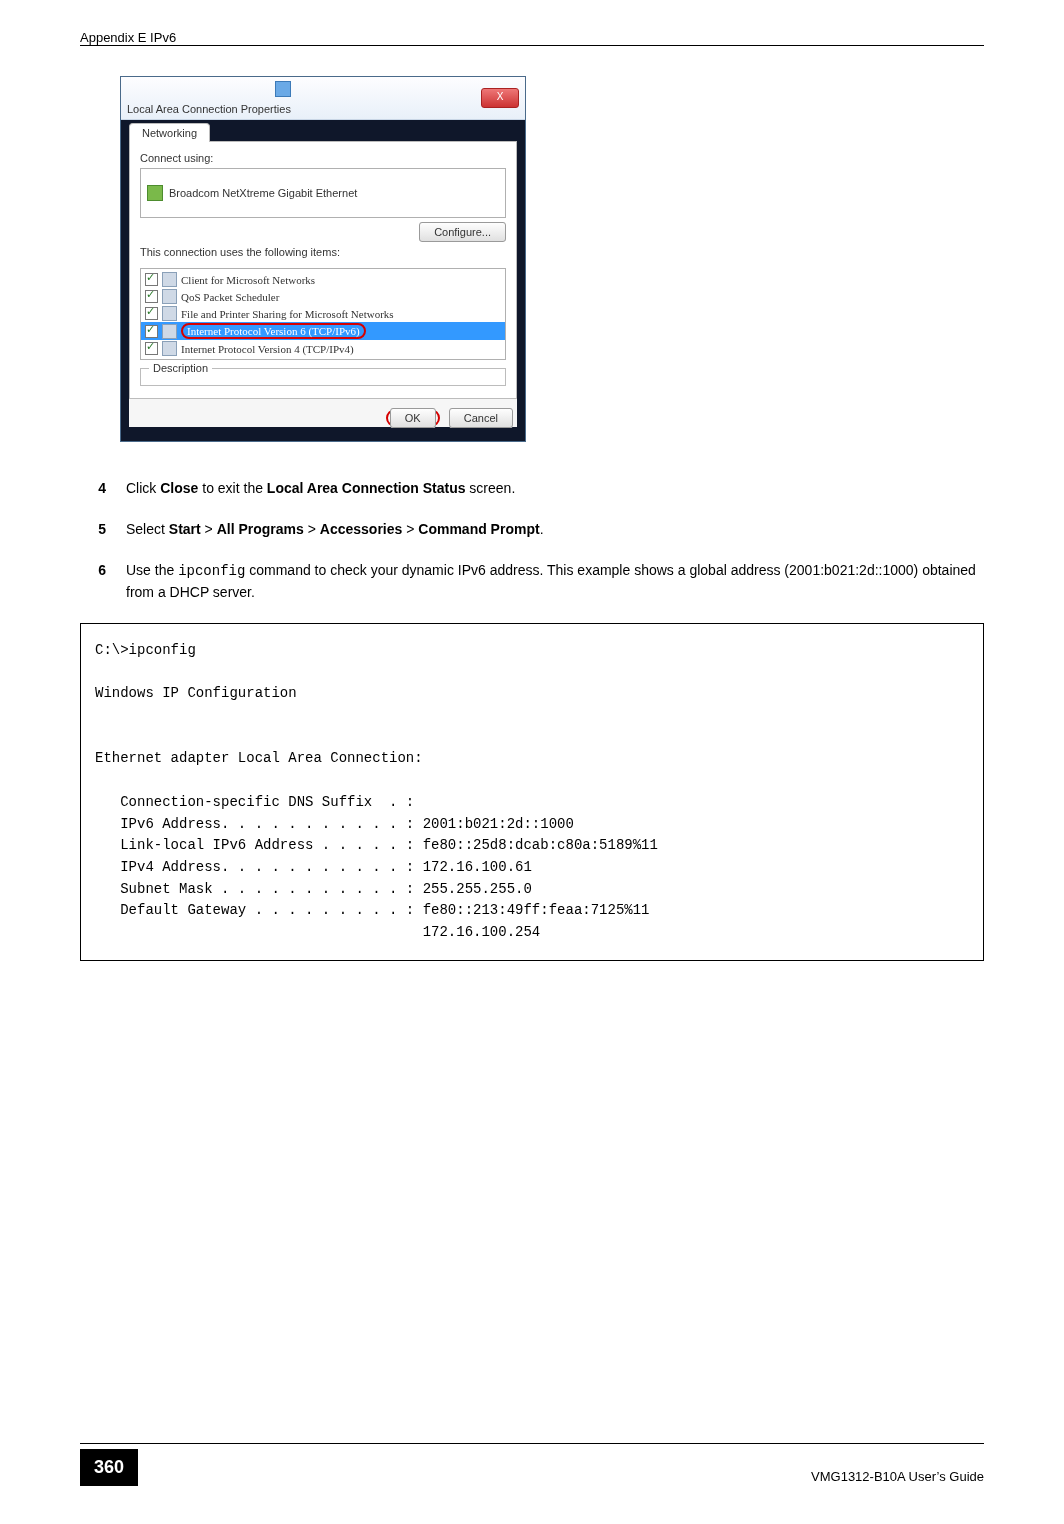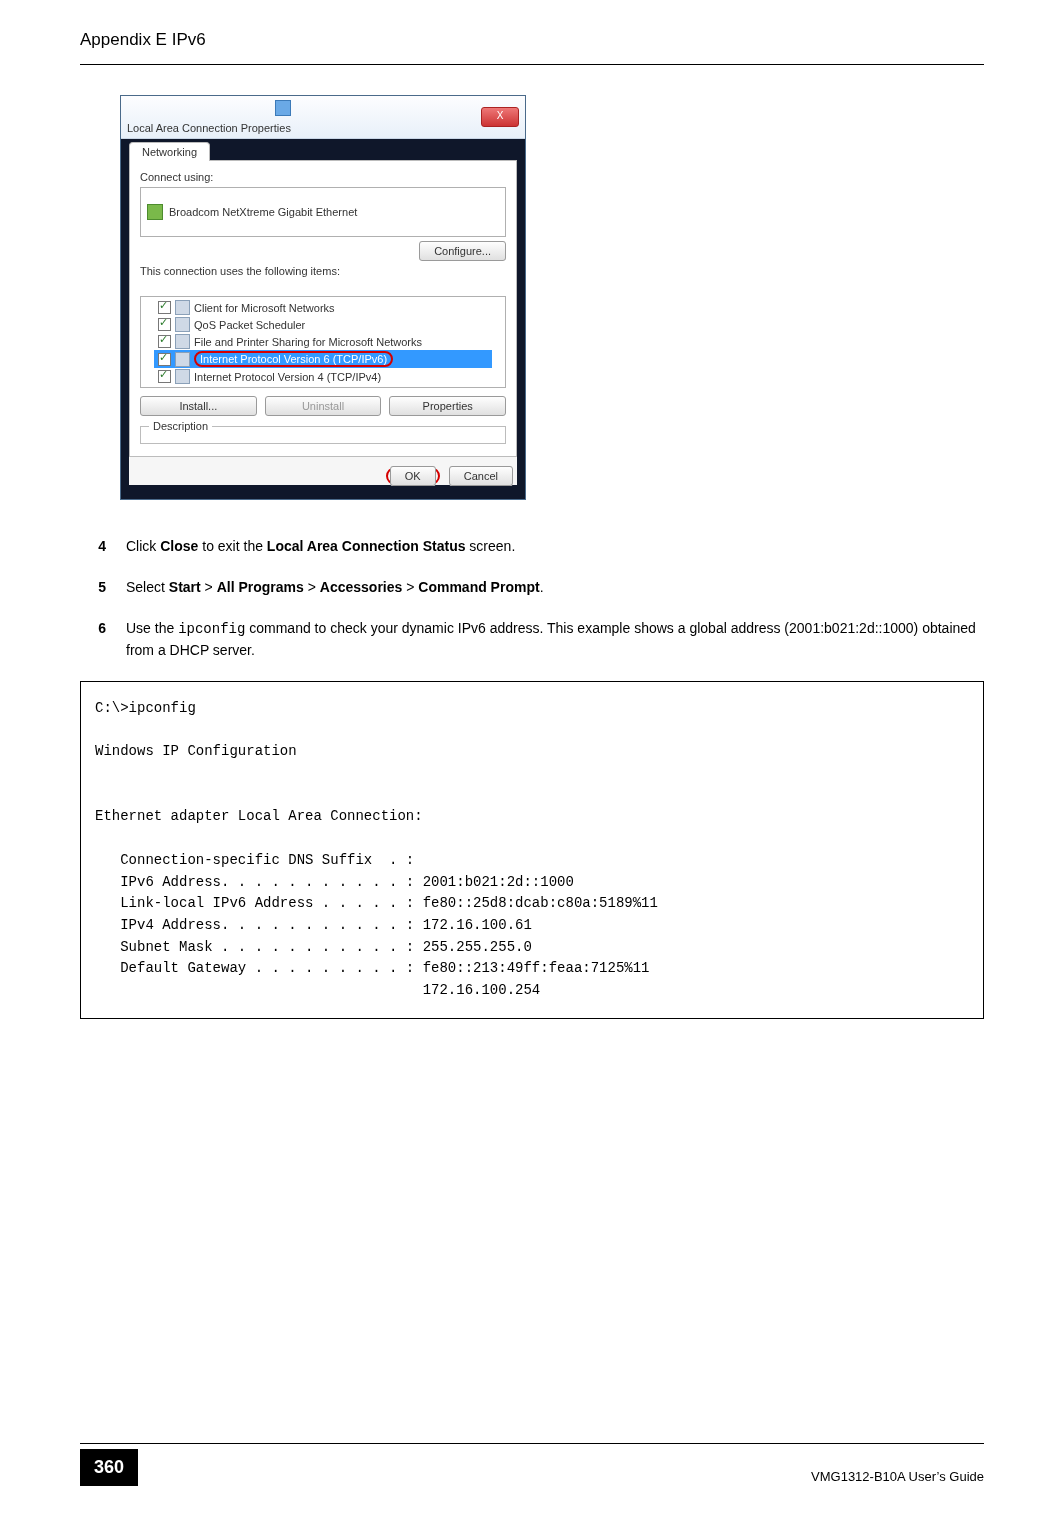--- a/index.html
+++ b/index.html
@@ -13,23 +13,23 @@
     height: 1524px;
     position: relative;
     box-sizing: border-box;
   }
   .page {
     padding: 30px 80px 0 80px;
     box-sizing: border-box;
   }
   .header-row {
     border-bottom: 1px solid #000;
-    padding-bottom: 14px;
+    padding-bottom: 0;
     margin-bottom: 30px;
-    font-size: 17px;
+    font-size: 13px;
   }
 
   
   .dialog {
     width: 404px;
     margin-left: 40px;
     margin-bottom: 36px;
     border: 1px solid #4a6a8a;
     background: #f7f9fc;
     font-family: "Segoe UI", Tahoma, sans-serif;
@@ -106,22 +106,23 @@
     font-size: 11px;
   }
   .btn.disabled { color: #999; }
   .right-row {
     text-align: right;
     margin-bottom: 8px;
   }
   .items-box {
     border: 1px solid #b0b0b0;
     background: #fff;
-    margin: 19px 0 8px 0;
-    padding: 2px 13px;
+    margin: 10px 0 8px 0;
+    padding: 2px 0;
+    font-family: Liberation Serif, serif;
   }
   .item-row {
     padding: 1px 4px;
     display: flex;
     align-items: center;
     gap: 4px;
   }
   .item-row.sel {
     background: #3399ff;
     color: #fff;
@@ -288,25 +289,20 @@
             <span class="red-oval">
               <span>Internet Protocol Version 6 (TCP/IPv6)</span>
             </span>
           </div>
           <div class="item-row">
             <span class="checkbox"></span>
             <span class="mini-icon"></span>
             <span>Internet Protocol Version 4 (TCP/IPv4)</span>
           </div>
         </div>
-        <div class="install-row">
-          <span class="btn">Install...</span>
-          <span class="btn disabled">Uninstall</span>
-          <span class="btn">Properties</span>
-        </div>
         <div class="desc-group">
           <span class="desc-legend">Description</span>
         </div>
       </div>
       <div class="okcancel">
         <span class="red-oval-ok">
           <span class="btn">OK</span>
         </span>
         &nbsp;
         <span class="btn">Cancel</span>

